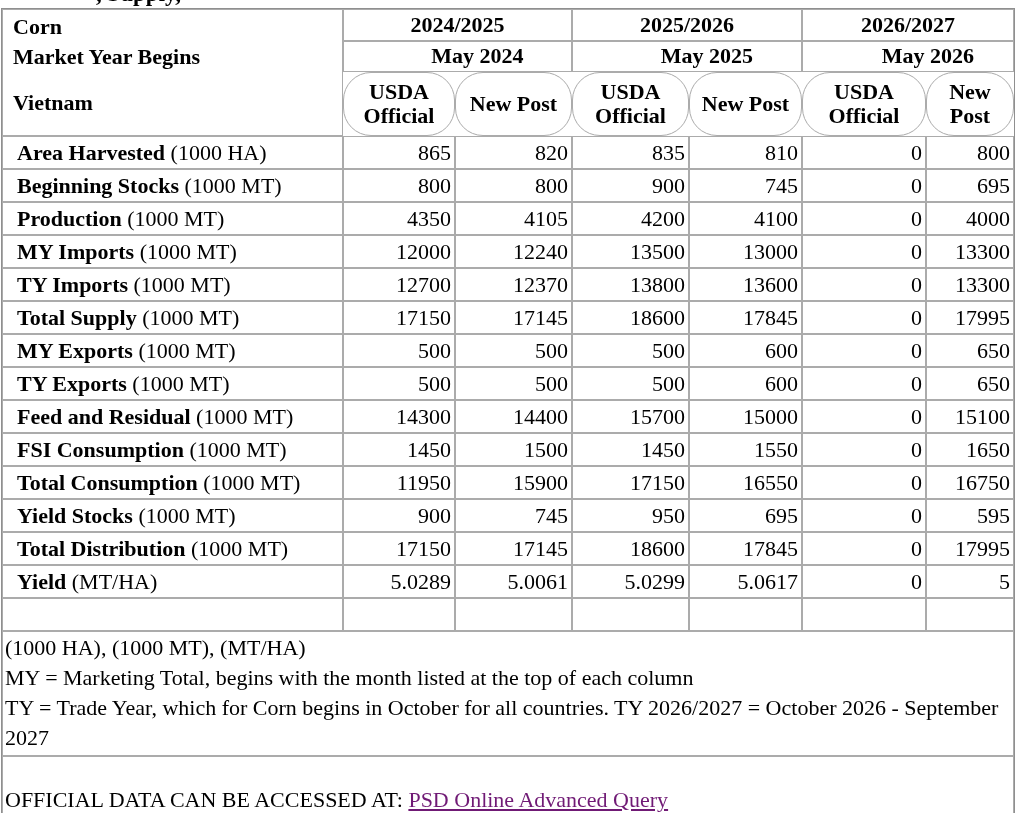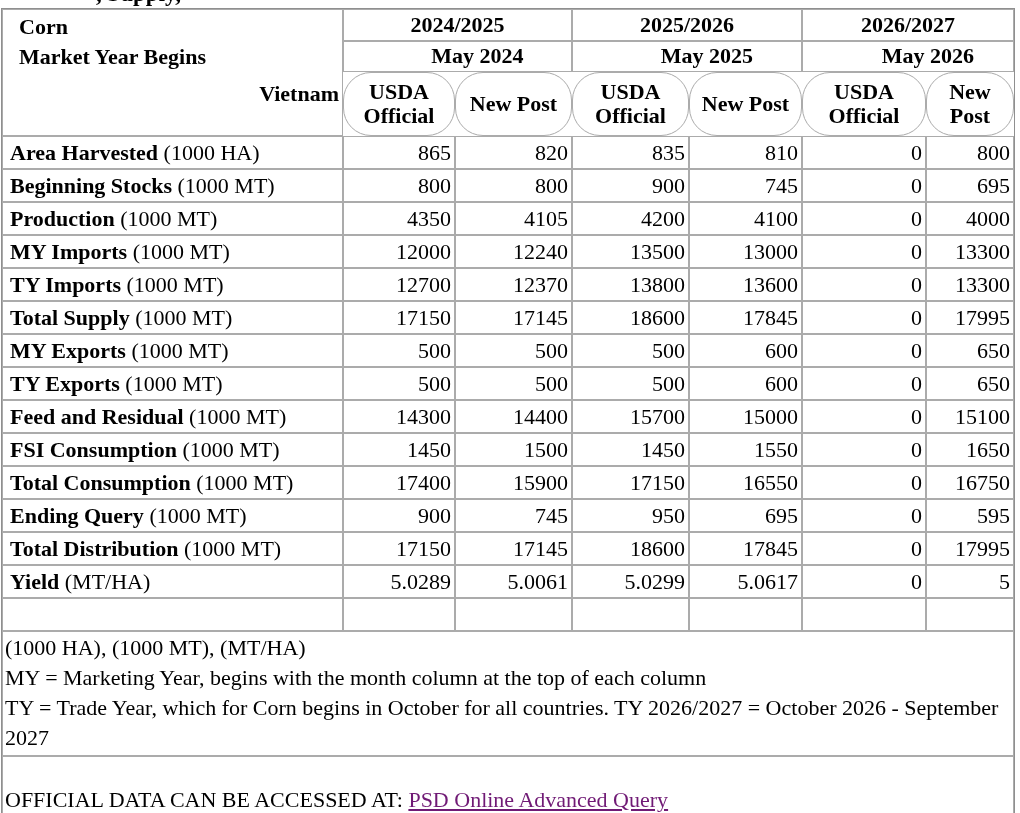--- a/index.html
+++ b/index.html
@@ -54,28 +54,28 @@
     line-height: 1.1;
   }
   tr.hr-year th   { height: 32px; }
   tr.hr-begins th { height: 31px; padding-left: 43px; }
   tr.hr-source th { height: 64px; border-radius: 28px; }
 
   td.corner {
     text-align: left;
     vertical-align: top;
     font-weight: bold;
-    padding-left: 16px;
+    padding-left: 10px;
   }
   .corner-l1 { margin-top: 2px;  line-height: 30px; }
   .corner-l2 { line-height: 30px; }
-  .corner-l3 { margin-top: 7px; line-height: 30px; text-align: right; }
+  .corner-l3 { margin-top: 16px; line-height: 30px; }
 
   tbody td { height: 33px; }
-  td.label-cell { text-align: left; padding-left: 7px; white-space: nowrap; }
+  td.label-cell { text-align: left; padding-left: 14px; white-space: nowrap; }
   td.label-cell .metric { font-weight: bold; }
   td.label-cell .unit   { font-weight: normal; }
   td.num-cell { text-align: right; padding-right: 3px; }
 
   td.footnotes-cell {
     height: 119px;
     vertical-align: top;
     text-align: left;
     padding: 1px 0 2px 2px;
     line-height: 30px;
@@ -224,29 +224,29 @@
           <td class="label-cell"><span class="metric">FSI Consumption</span><span class="unit"> (1000 MT)</span></td>
           <td class="num-cell">1450</td>
           <td class="num-cell">1500</td>
           <td class="num-cell">1450</td>
           <td class="num-cell">1550</td>
           <td class="num-cell">0</td>
           <td class="num-cell">1650</td>
         </tr>
         <tr>
           <td class="label-cell"><span class="metric">Total Consumption</span><span class="unit"> (1000 MT)</span></td>
-          <td class="num-cell">17400</td>
+          <td class="num-cell">11950</td>
           <td class="num-cell">15900</td>
           <td class="num-cell">17150</td>
           <td class="num-cell">16550</td>
           <td class="num-cell">0</td>
           <td class="num-cell">16750</td>
         </tr>
         <tr>
-          <td class="label-cell"><span class="metric">Ending Query</span><span class="unit"> (1000 MT)</span></td>
+          <td class="label-cell"><span class="metric">Yield Stocks</span><span class="unit"> (1000 MT)</span></td>
           <td class="num-cell">900</td>
           <td class="num-cell">745</td>
           <td class="num-cell">950</td>
           <td class="num-cell">695</td>
           <td class="num-cell">0</td>
           <td class="num-cell">595</td>
         </tr>
         <tr>
           <td class="label-cell"><span class="metric">Total Distribution</span><span class="unit"> (1000 MT)</span></td>
           <td class="num-cell">17150</td>
@@ -273,21 +273,21 @@
           <td class="num-cell"></td>
           <td class="num-cell"></td>
           <td class="num-cell"></td>
         </tr>
       </tbody>
 
     <tfoot>
       <tr>
         <td colspan="7" class="footnotes-cell">
           <div>(1000 HA), (1000 MT), (MT/HA)</div>
-          <div>MY = Marketing Year, begins with the month column at the top of each column</div>
+          <div>MY = Marketing Total, begins with the month listed at the top of each column</div>
           <div>TY = Trade Year, which for Corn begins in October for all countries. TY 2026/2027 = October 2026 - September 2027</div>
         </td>
       </tr>
       <tr>
         <td colspan="7" class="official-cell">
           <span>OFFICIAL DATA CAN BE ACCESSED AT: </span><a href="#" class="psd-link">PSD Online Advanced Query</a>
         </td>
       </tr>
     </tfoot>
   </table>

